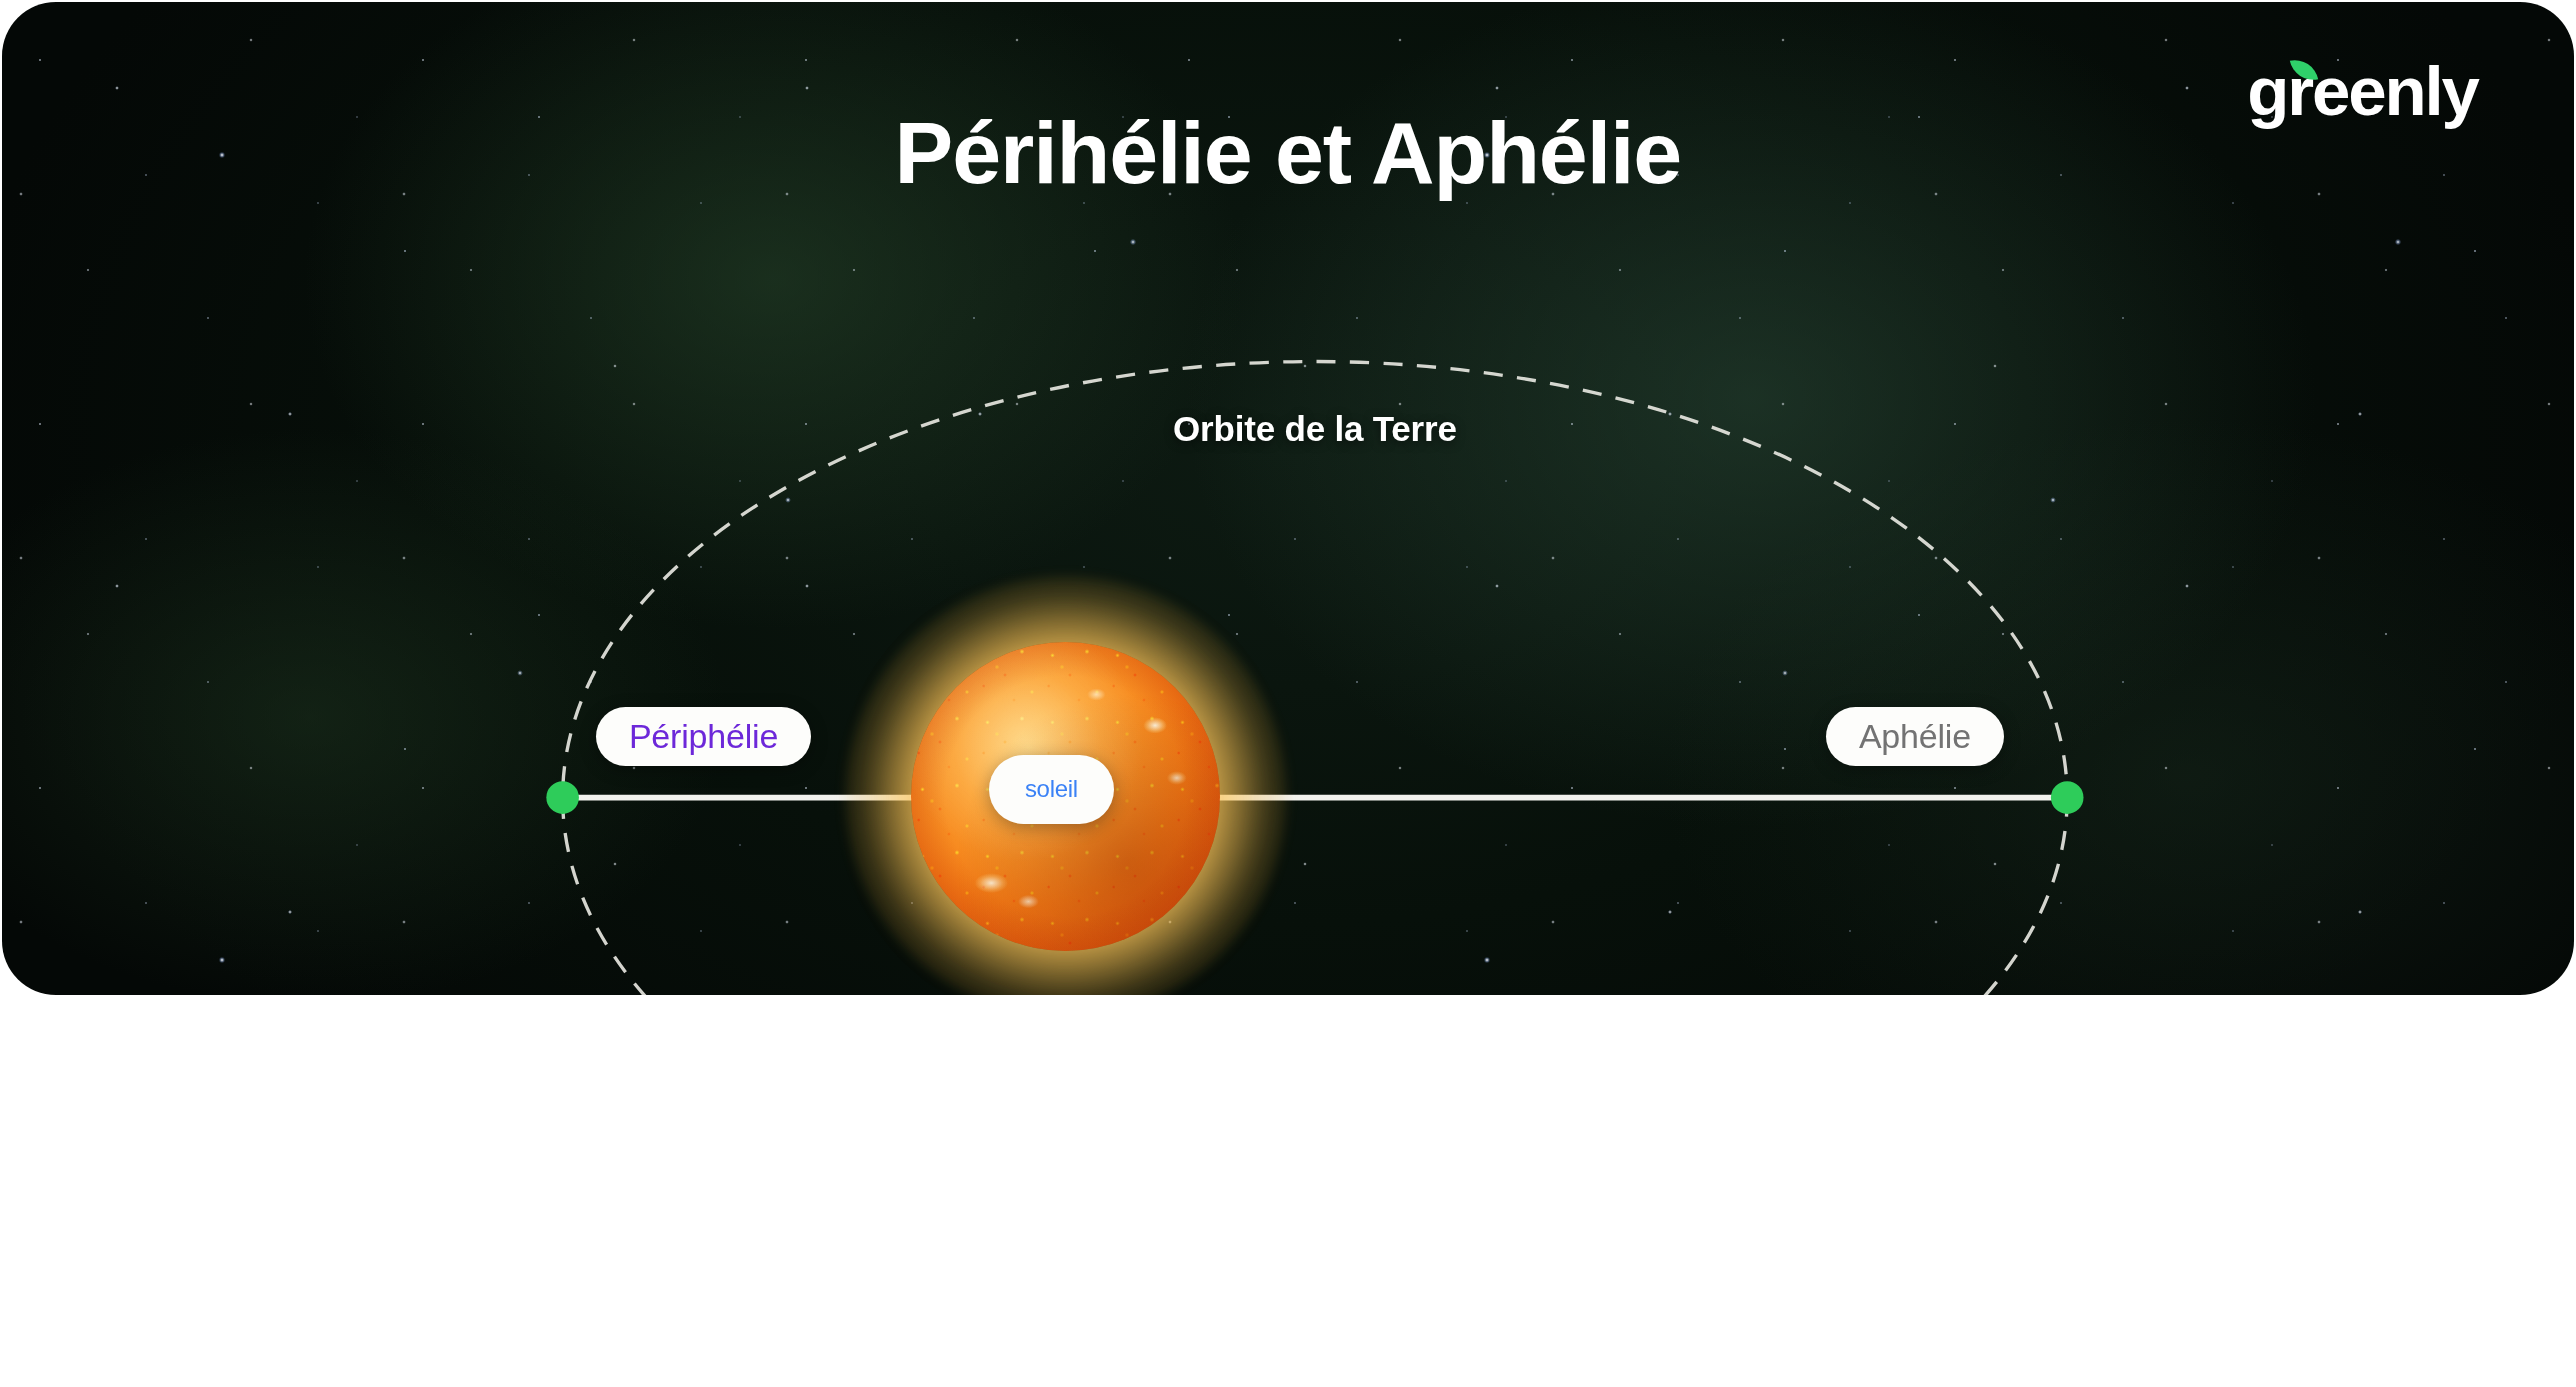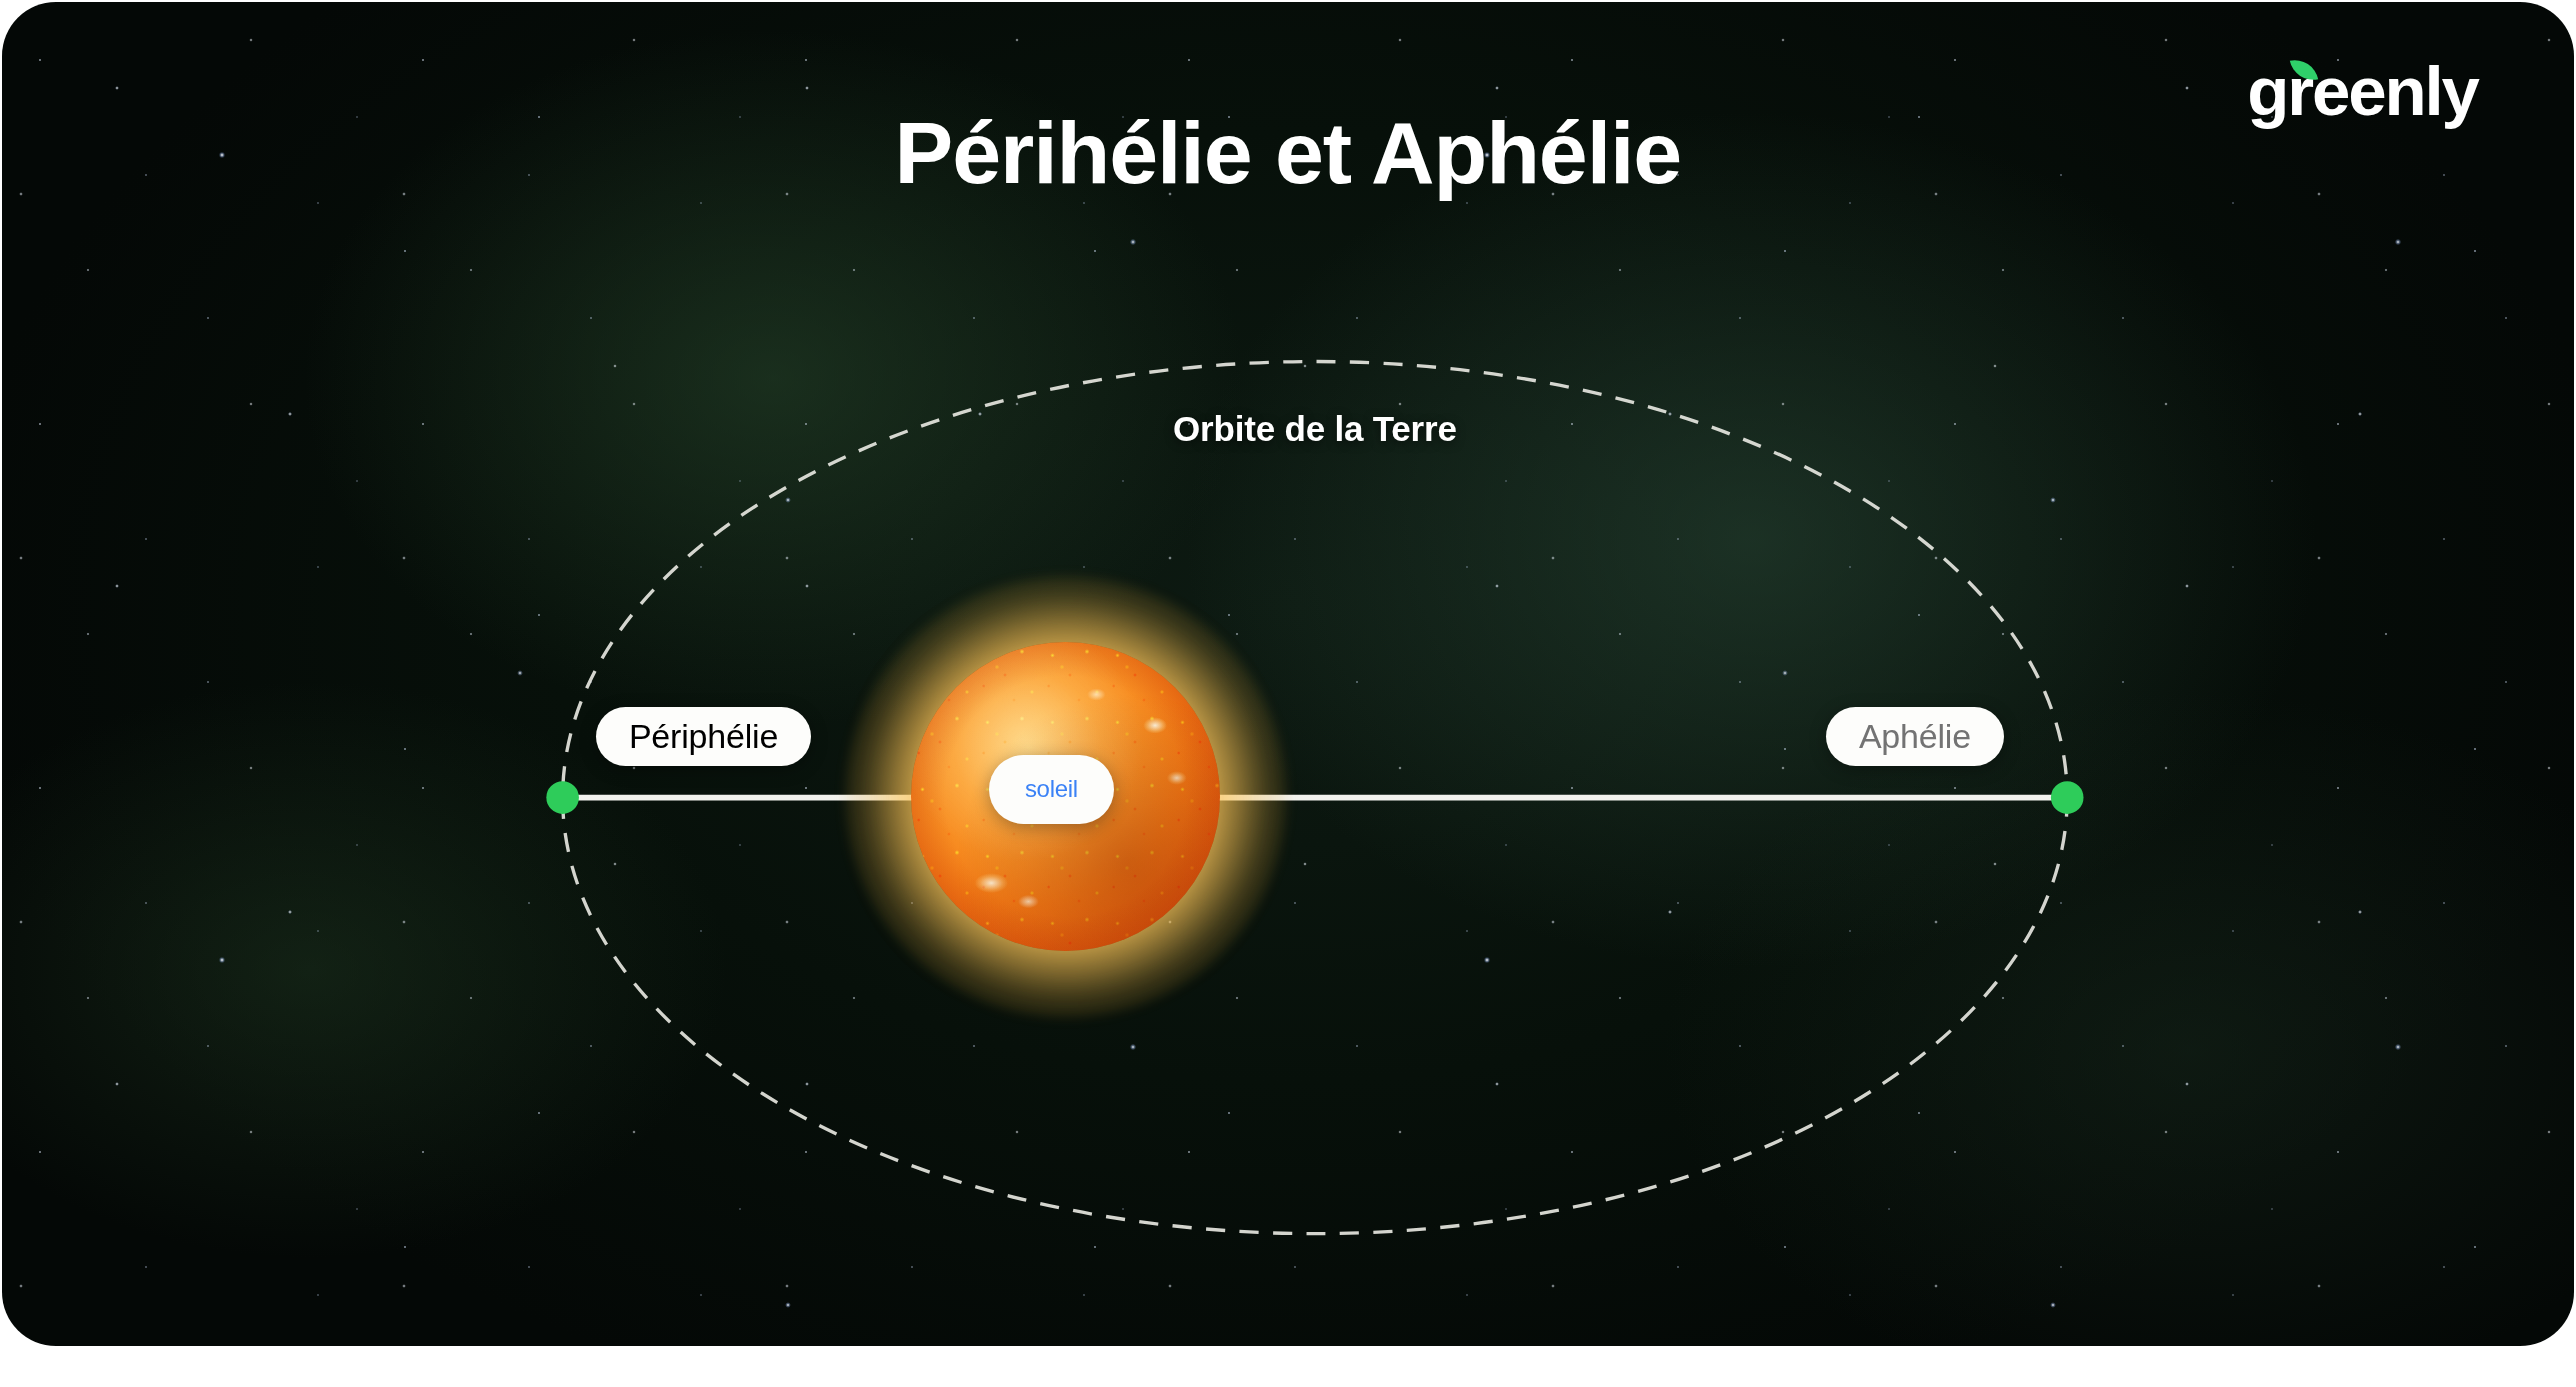--- a/index.html
+++ b/index.html
@@ -21,21 +21,21 @@
     width: 2576px;
     height: 1388px;
     box-sizing: border-box;
     background: #ffffff;
   }
   .space-panel {
     position: absolute;
     left: 1.9px;
     top: 1.9px;
     width: 2572px;
-    height: 1344px;
+    height: 993px;
     border-radius: 54px;
     overflow: hidden;
     background:
       radial-gradient(ellipse 671px 498px at 30% 28%, rgba(40,70,44,0.55) 0%, rgba(20,34,22,0.0) 70%),
       radial-gradient(ellipse 786px 594px at 68% 40%, rgba(46,78,60,0.50) 0%, rgba(18,30,22,0.0) 72%),
       radial-gradient(ellipse 594px 412px at 12% 72%, rgba(34,60,36,0.45) 0%, rgba(12,20,14,0.0) 70%),
       radial-gradient(ellipse 728px 498px at 85% 78%, rgba(28,48,34,0.40) 0%, rgba(10,18,12,0.0) 72%),
       radial-gradient(ellipse 1342px 863px at 50% 45%, #0d1a12 0%, #07100a 55%, #040806 100%),
       #050a06;
   }
@@ -230,21 +230,21 @@
     background: #fdfdfb;
     border-radius: 957px;
     box-shadow: 0 3.8px 17px rgba(0,0,0,0.30);
     white-space: nowrap;
   }
   .pill-peri {
     left: 594px;
     top: 705px;
     height: 59px;
     padding: 0 33px;
-    color: #000000;
+    color: #6d28d9;
     font-size: 34px;
     font-weight: 400;
     letter-spacing: -0.2px;
   }
   .pill-aph {
     left: 1824px;
     top: 705px;
     height: 59px;
     padding: 0 33px;
     color: #737373;

